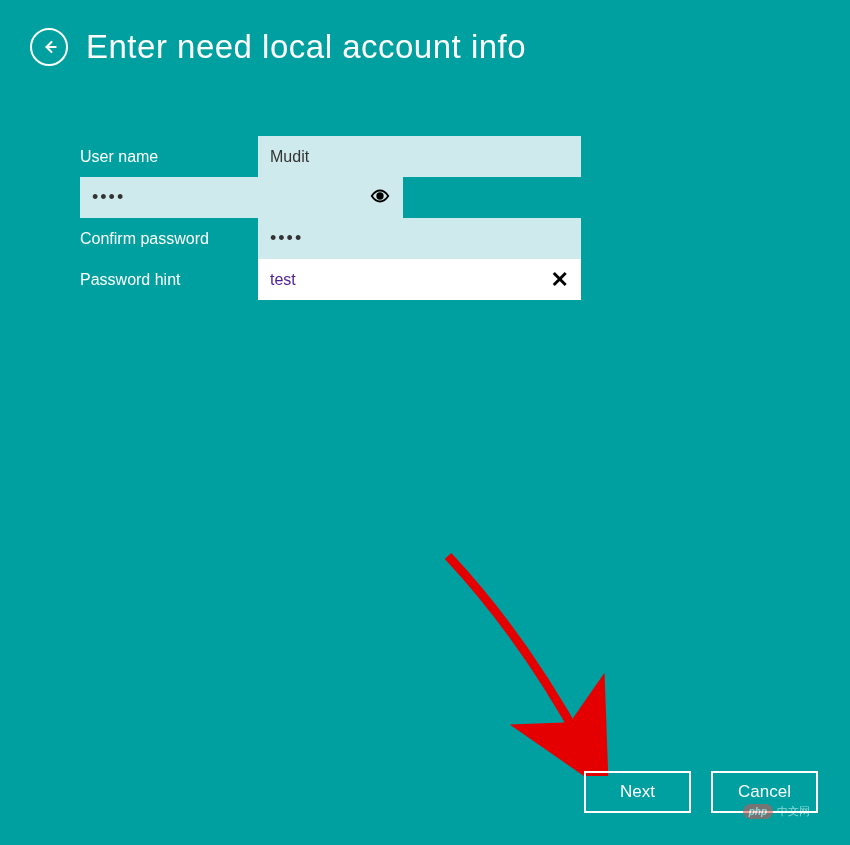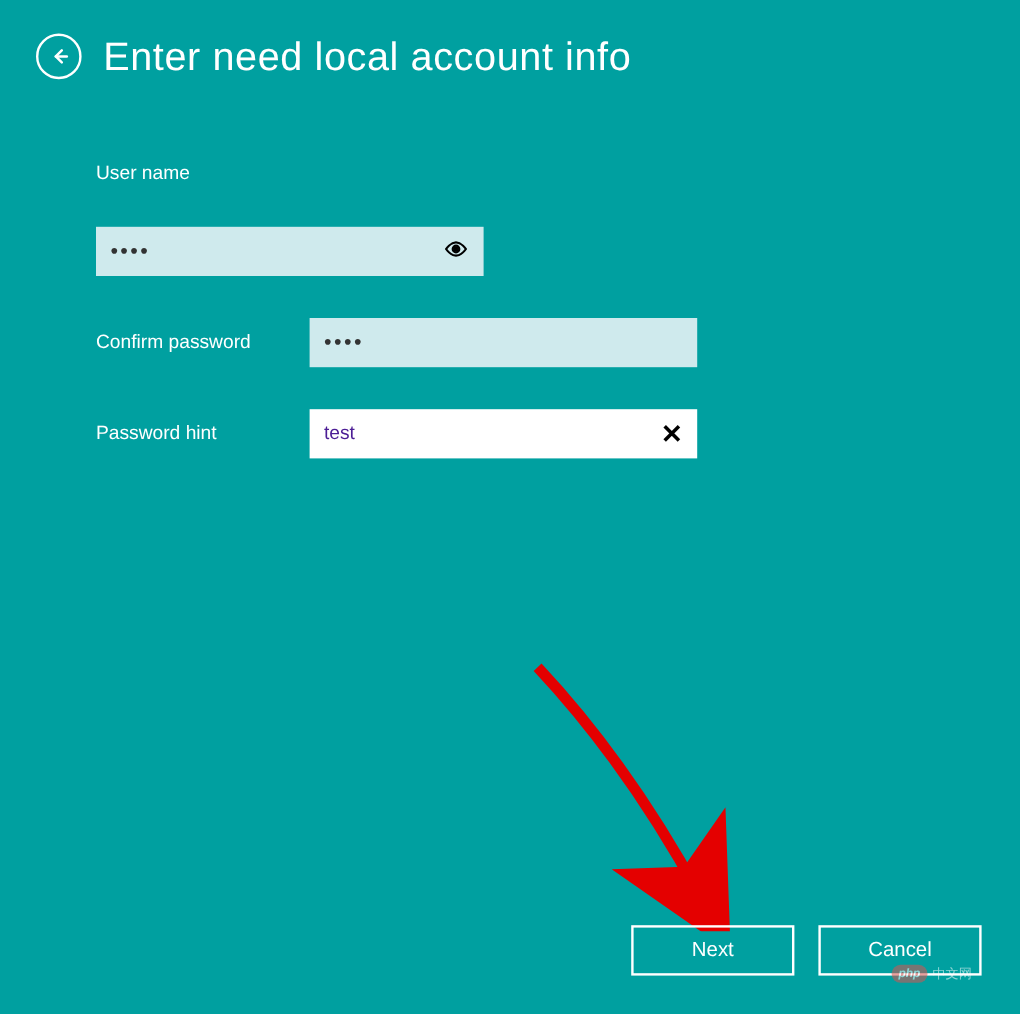--- a/index.html
+++ b/index.html
@@ -52,21 +52,20 @@
     }
     .desc2 {
       margin-top: 24px;
     }
     .form {
       margin-top: 52px;
     }
     .form-row {
       display: flex;
       align-items: center;
-      margin-bottom: 35px;
     }
     .form-label {
       width: 178px;
       font-size: 16px;
       font-weight: 400;
       flex-shrink: 0;
     }
     .input-wrap {
       width: 323px;
       height: 41px;
@@ -120,21 +119,21 @@
       background-color: #cfeaed;
     }
     .footer {
       position: absolute;
       bottom: 32px;
       right: 32px;
       display: flex;
       gap: 20px;
     }
     .btn {
-      width: 136px;
+      width: 107px;
       height: 42px;
       border: 2px solid #ffffff;
       background: transparent;
       color: #ffffff;
       font-size: 17px;
       font-family: "Segoe UI", sans-serif;
       cursor: pointer;
       display: flex;
       align-items: center;
       justify-content: center;
@@ -178,20 +177,23 @@
     </svg>
   </div>
   <h1 class="page-title">Enter need local account info</h1>
 </div>
 
 <div class="content">
 
   <div class="form">
     <div class="form-row">
       <div class="form-label">User name</div>
+      <div class="input-wrap">
+        <input type="text" class="input-field input-filled" value="Mudit" style="">
+      </div>
     </div>
 
     <div class="form-row">
       <div class="input-wrap">
         <div class="password-dots">••••</div>
         <div class="input-icon eye-icon">
           <svg viewBox="0 0 24 24" fill="#000">
             <path d="M12 6 C7 6 3 12 3 12 C3 12 7 18 12 18 C17 18 21 12 21 12 C21 12 17 6 12 6 Z M12 15 A3 3 0 1 1 12 9 A3 3 0 1 1 12 15 Z" fill="none" stroke="#000" stroke-width="2"></path>
             <circle cx="12" cy="12" r="2.5" fill="#000"></circle>
           </svg>

